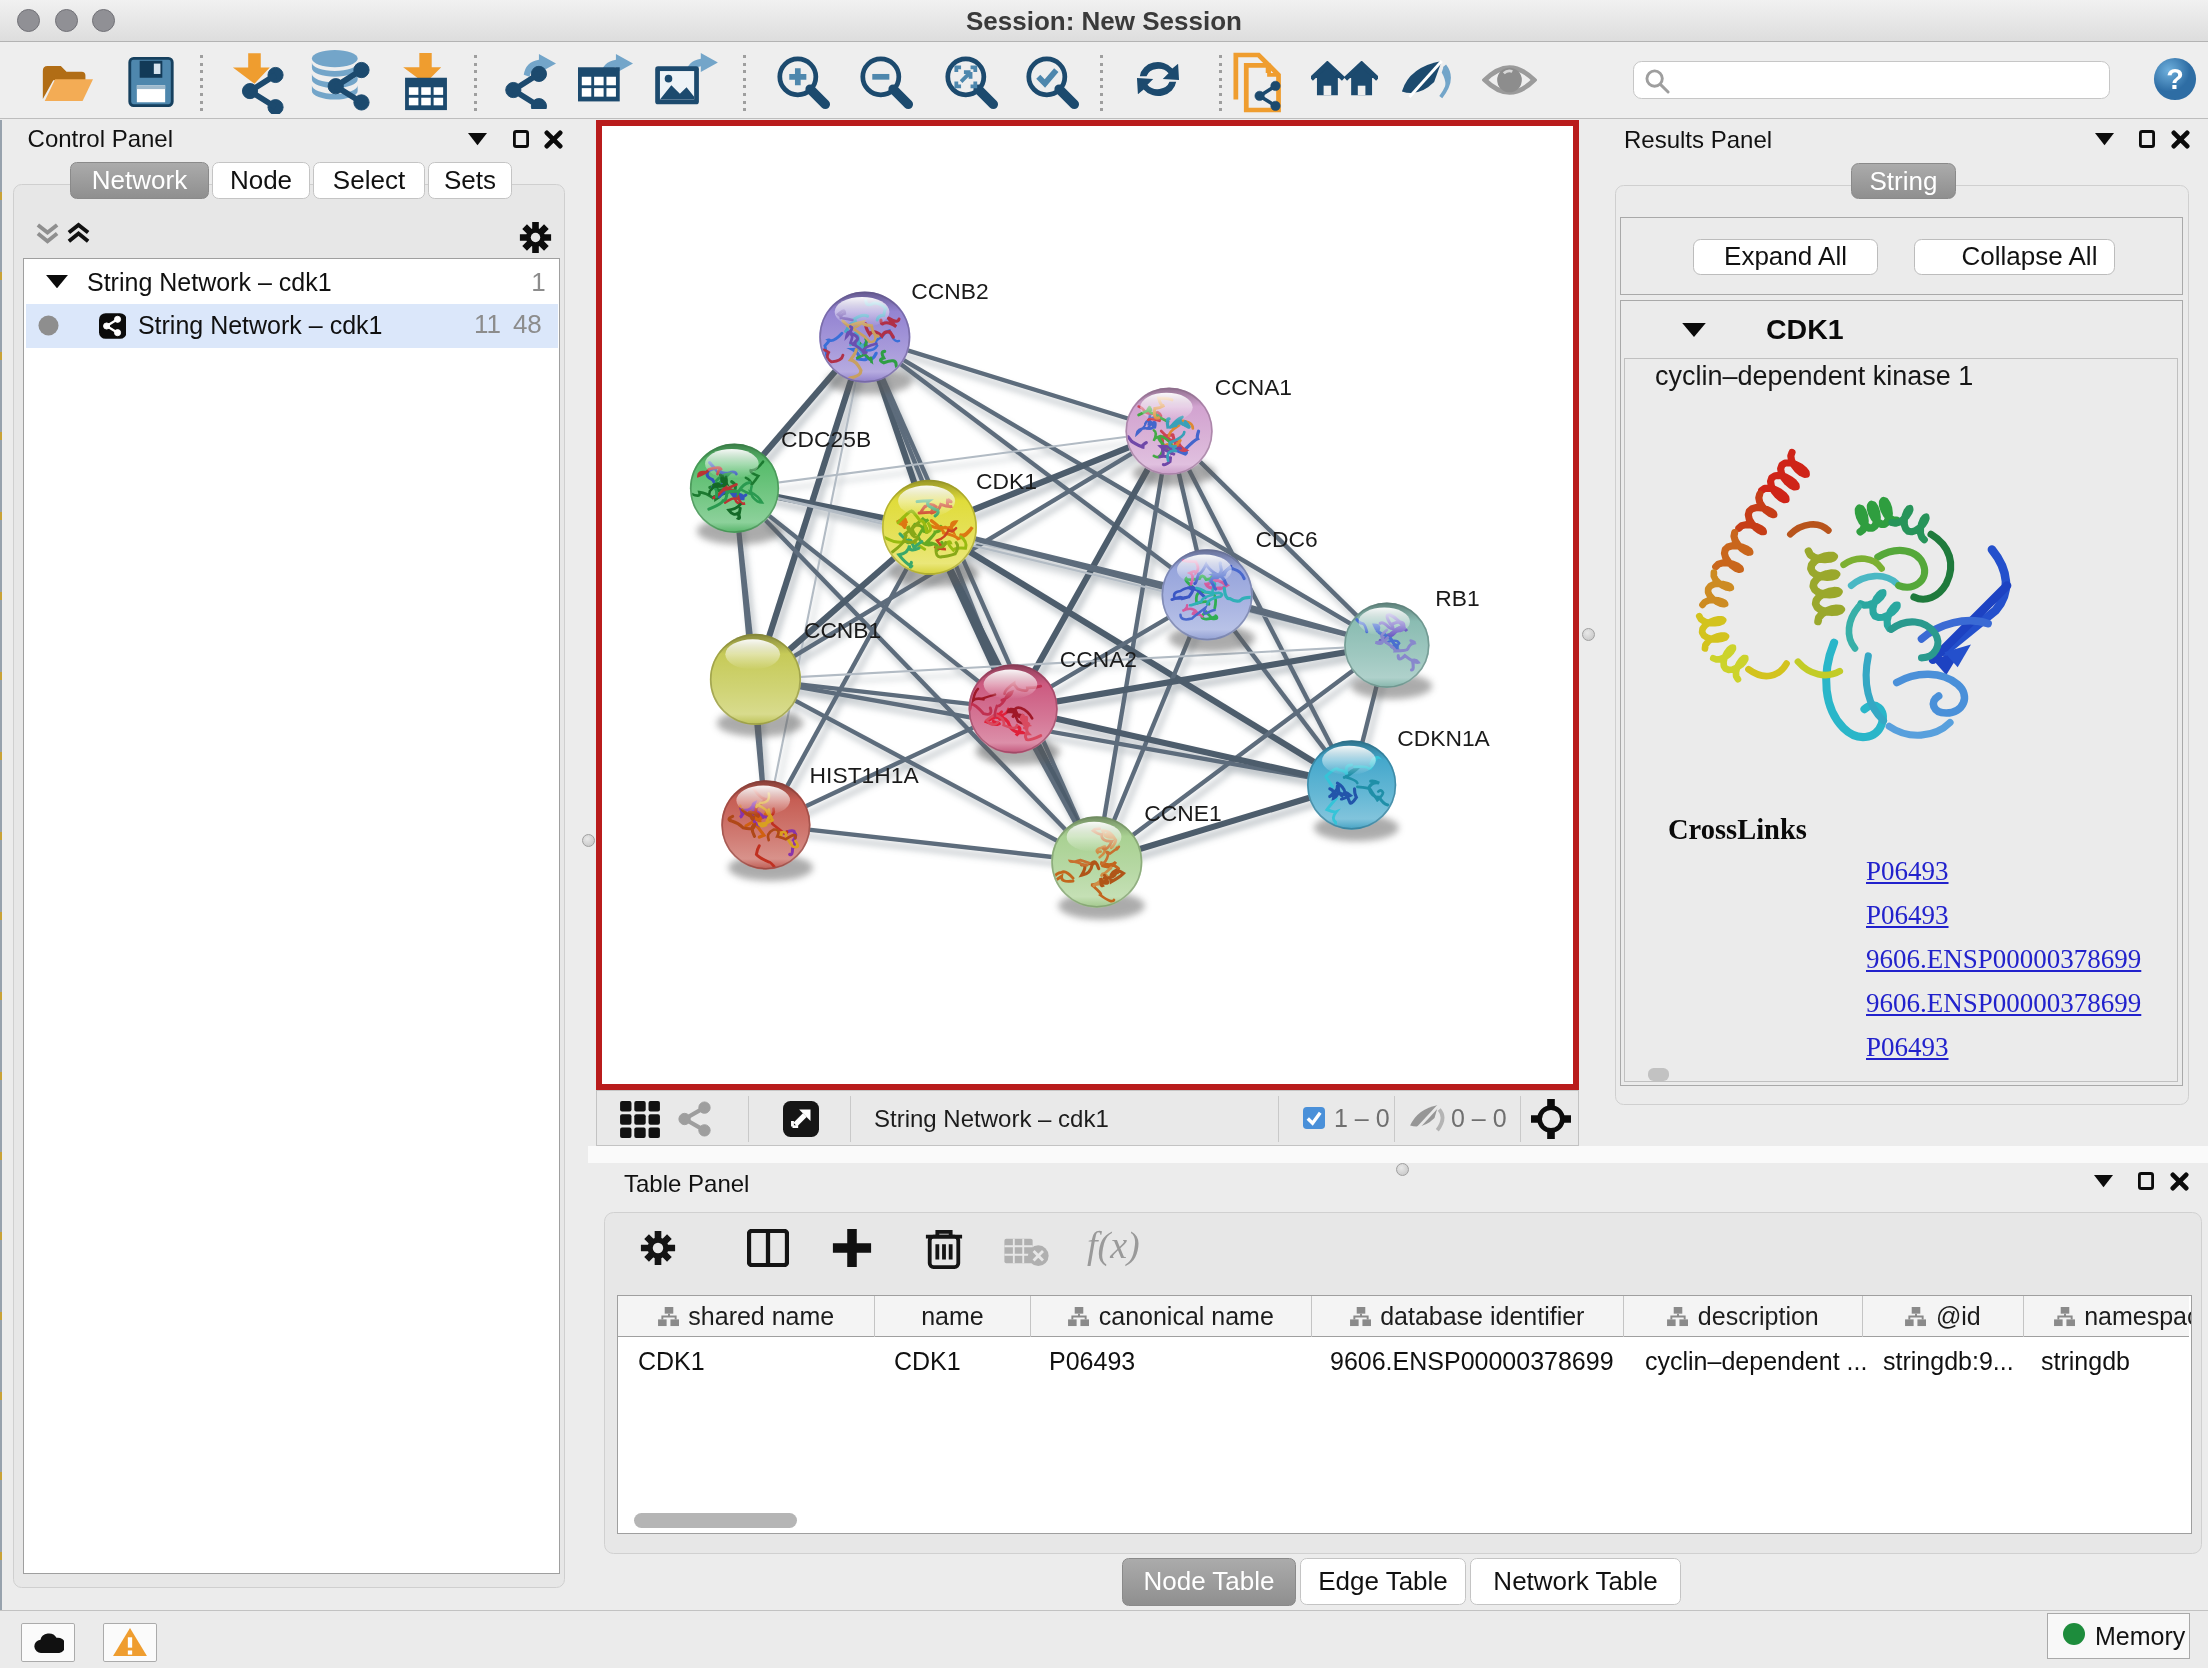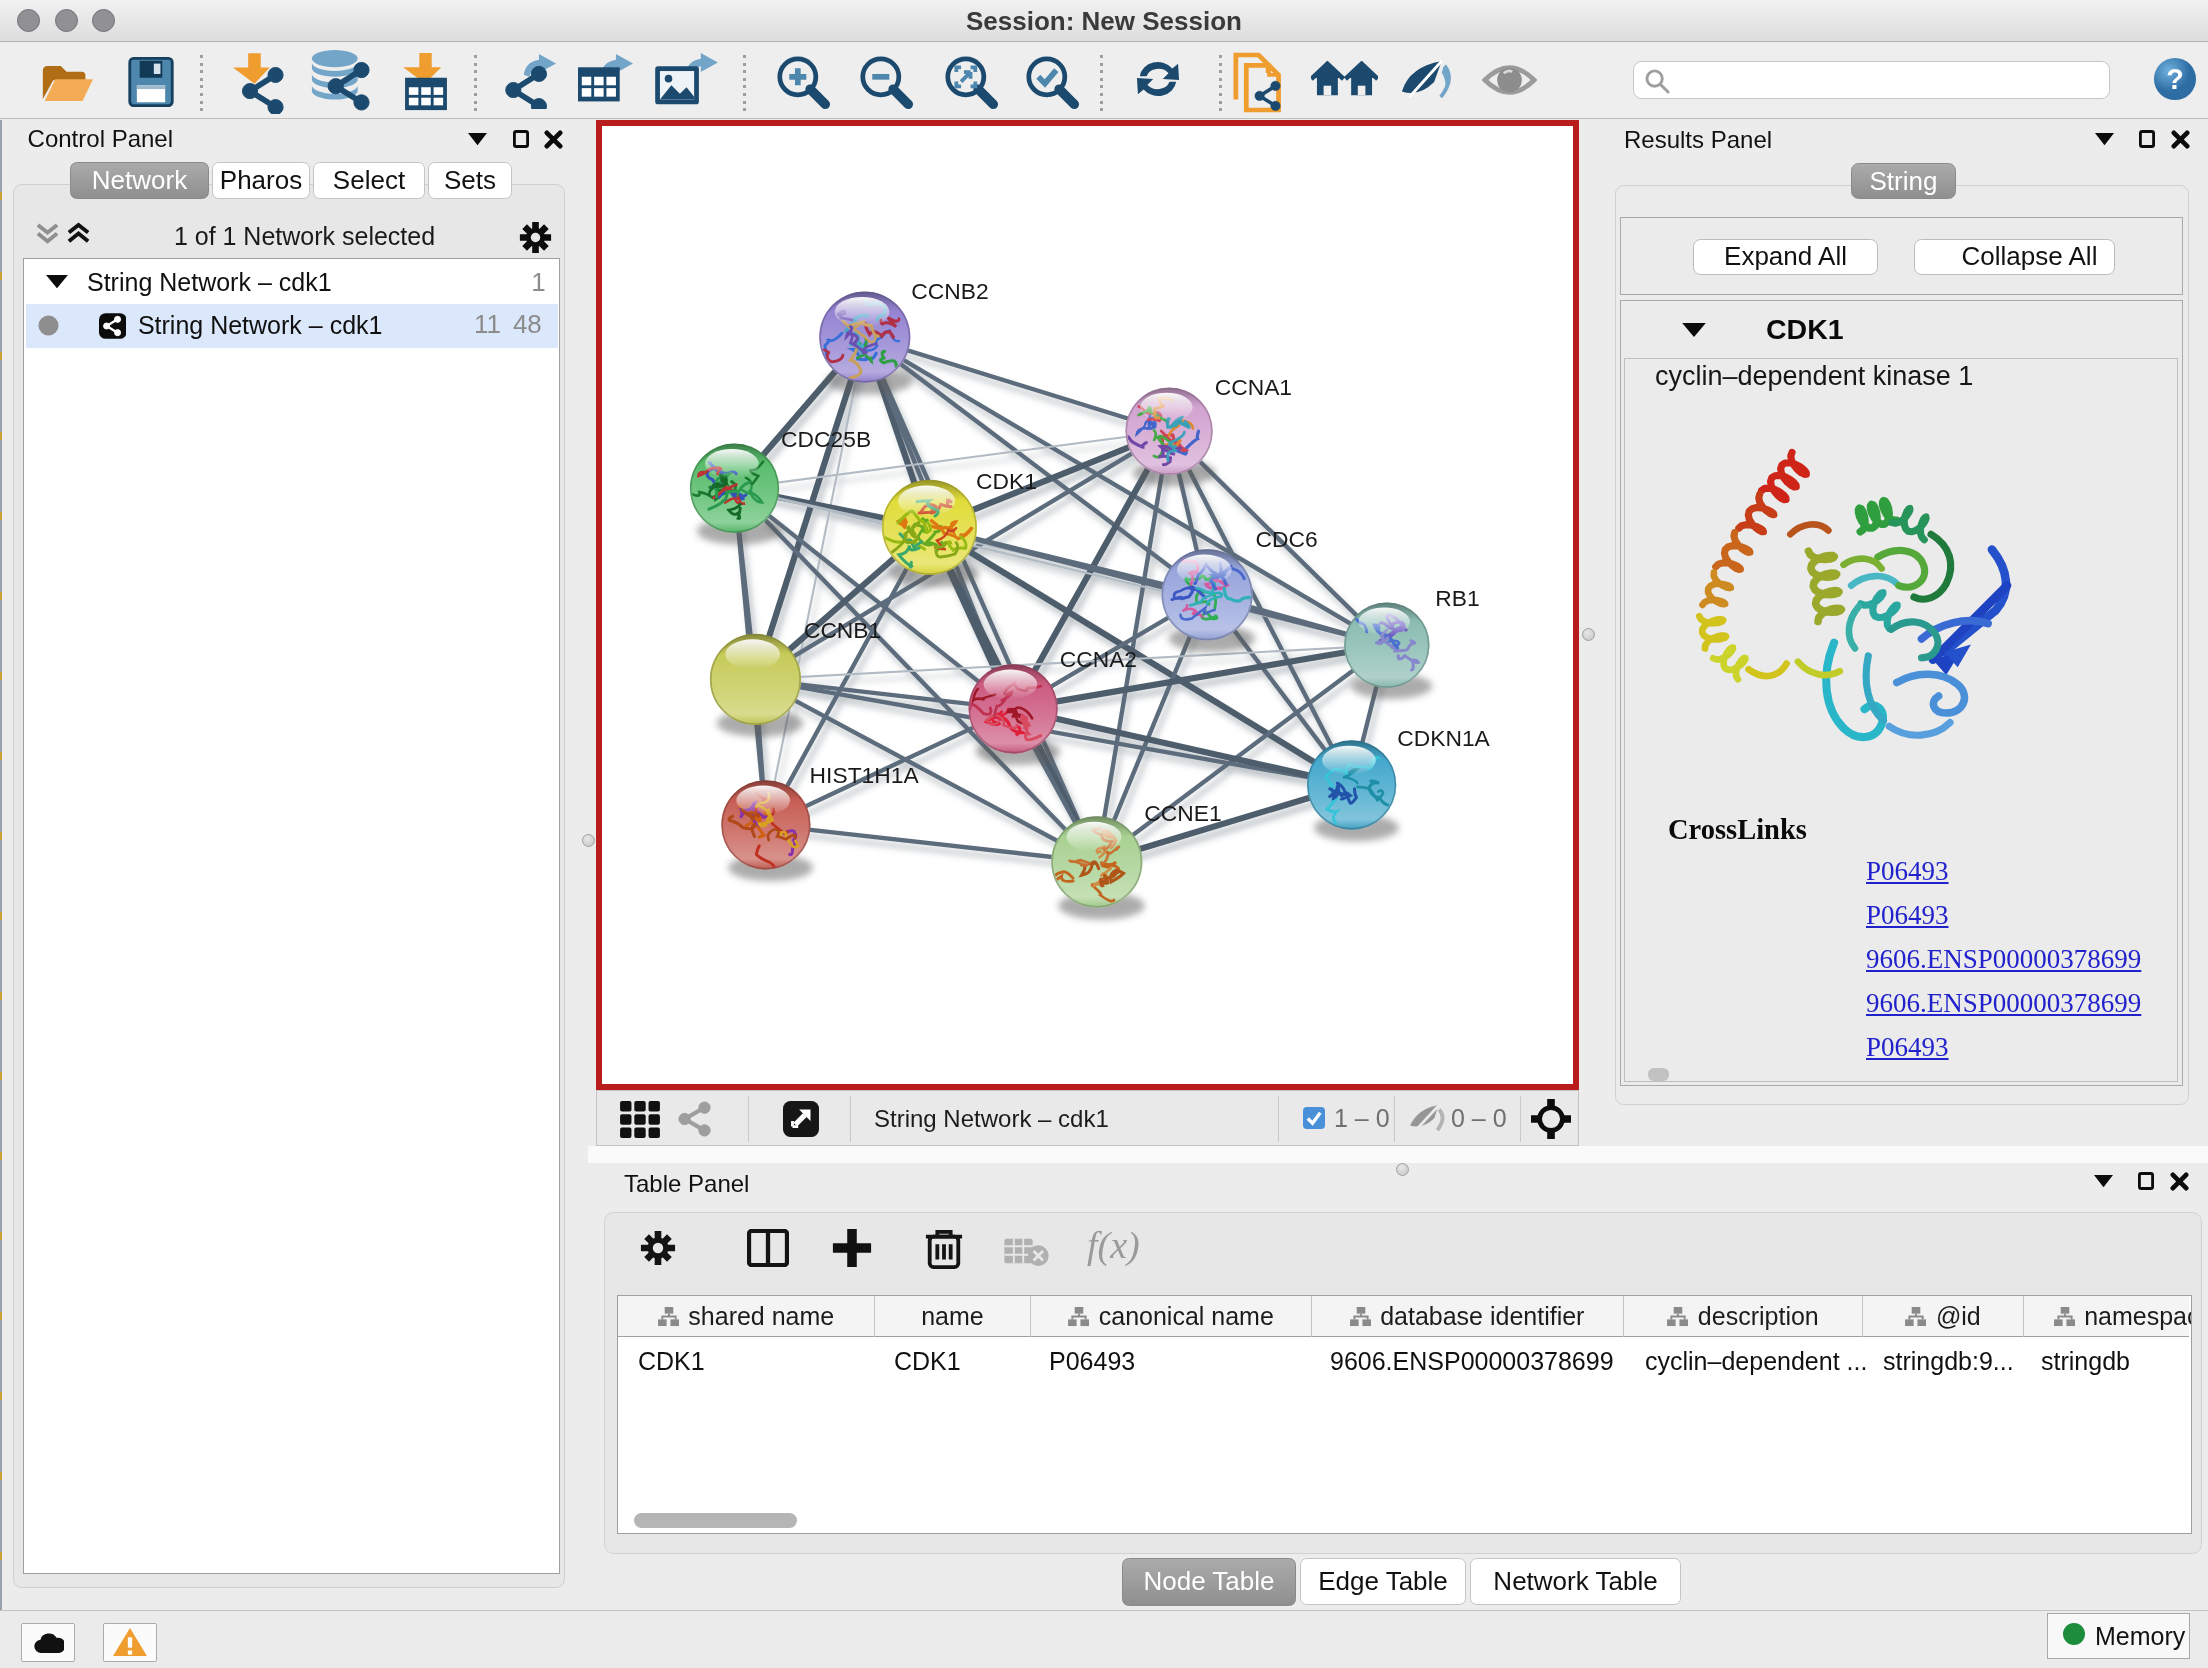--- a/index.html
+++ b/index.html
@@ -250,24 +250,23 @@
       <path d="M0 0 H20 L10 13 Z" fill="#0b0b0b"></path>
     </svg>
     <svg class="abs" style="left:513px;top:9.5px" width="16" height="18" viewBox="0 0 17 19">
       <rect x="1.5" y="1.5" width="14" height="16" rx="2" fill="none" stroke="#0b0b0b" stroke-width="3"></rect>
     </svg>
     <svg class="abs" style="left:544px;top:9.5px" width="19" height="19" viewBox="0 0 20 20">
       <path d="M3 3 L17 17 M17 3 L3 17" stroke="#0b0b0b" stroke-width="5" stroke-linecap="round"></path>
     </svg>
   <div class="panelbox" id="cp-outer"></div>
   <div class="tab tabsel" style="left:70px;top:42px;width:139px;">Network</div>
-  <div class="tab" style="left:212px;top:42px;width:98px;">Pharos</div>
+  <div class="tab" style="left:212px;top:42px;width:98px;">Node</div>
   <div class="tab" style="left:313px;top:42px;width:112px;">Select</div>
   <div class="tab" style="left:428px;top:42px;width:84px;">Sets</div>
-  <div class="abs" style="left:38px;top:95px;width:533px;height:42px;font-size:25px;color:#1a1a1a;text-align:center;line-height:42px;">1 of 1 Network selected</div>
   <svg class="abs" style="left:35px;top:102px" width="25" height="25" viewBox="0 0 26 26">
       <g stroke="#8f8f8f" stroke-width="4" fill="none">
         <path d="M3 3 L13 11 L23 3"></path>
         <path d="M3 12 L13 20 L23 12"></path>
       </g>
     </svg>
     <svg class="abs" style="left:66px;top:102px" width="25" height="25" viewBox="0 0 26 26">
       <g stroke="#111" stroke-width="4" fill="none">
         <path d="M3 11 L13 3 L23 11"></path>
         <path d="M3 20 L13 12 L23 20"></path>

